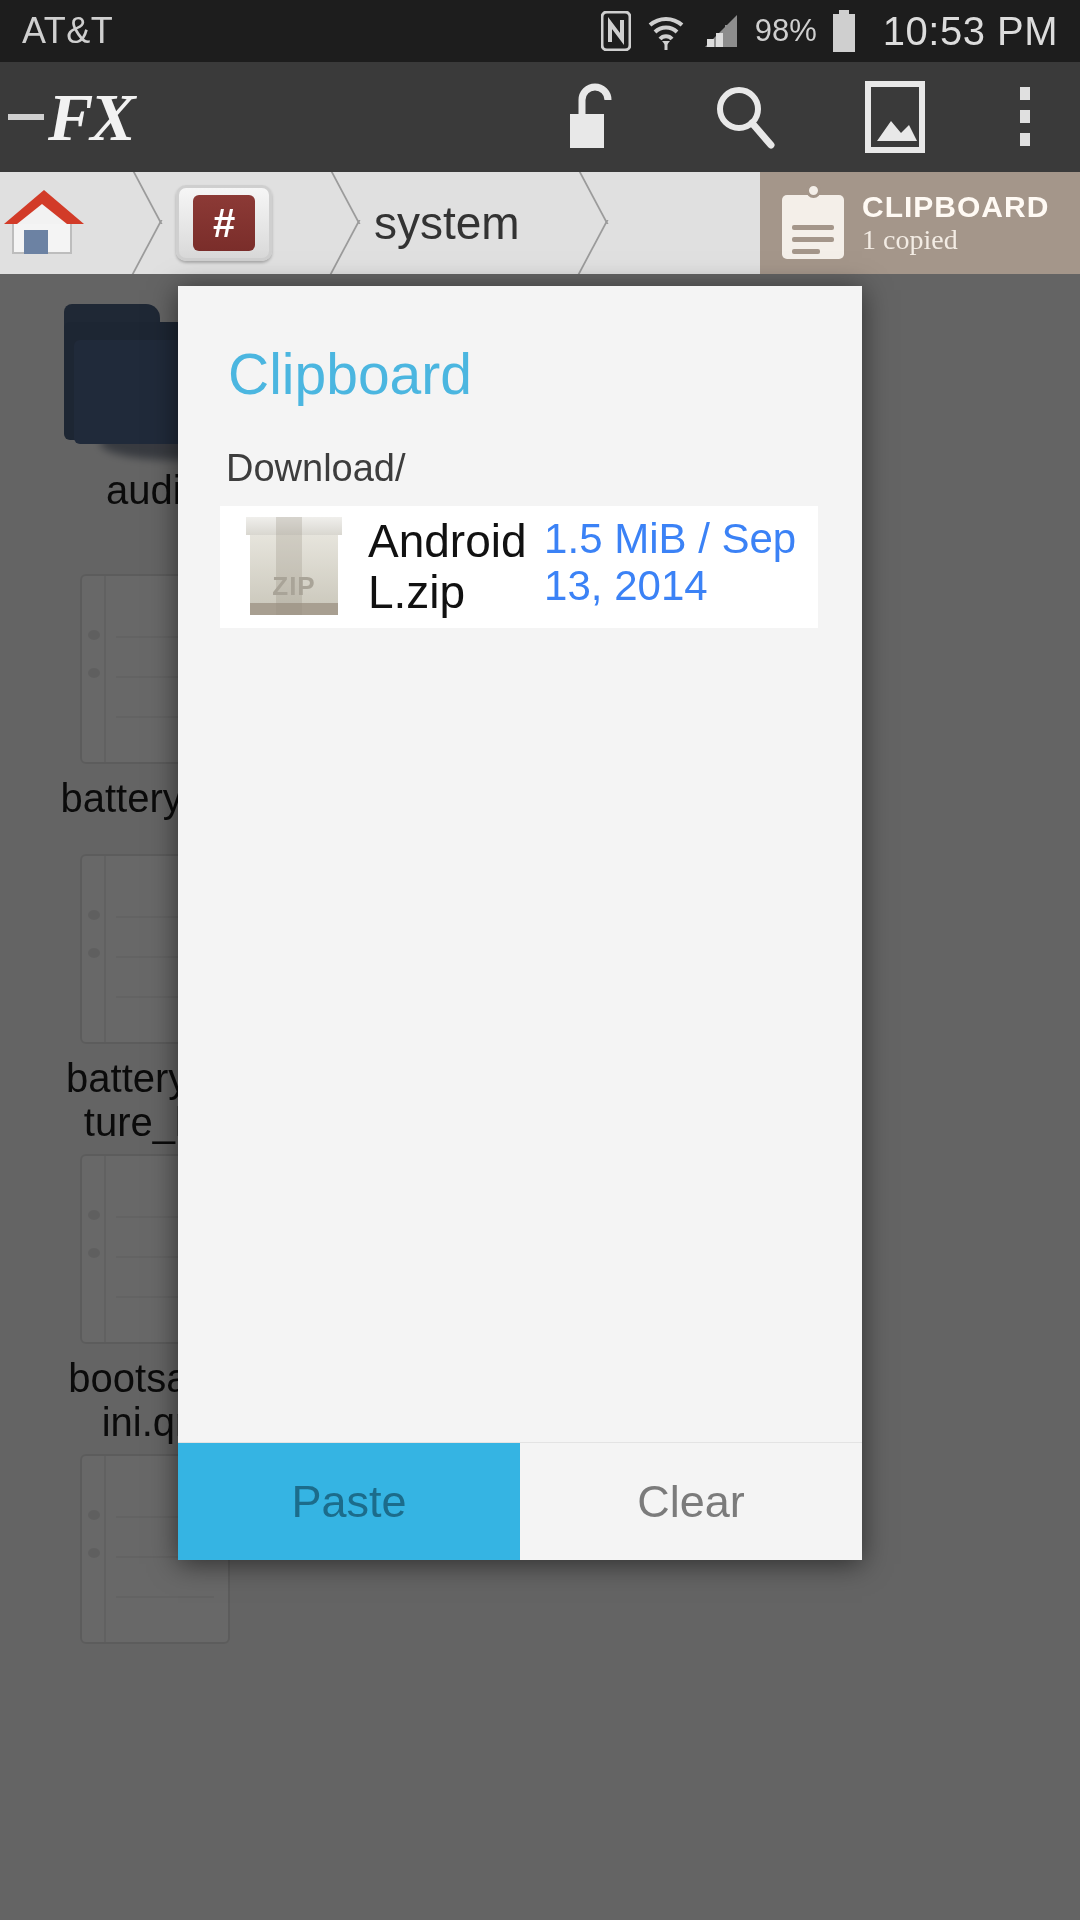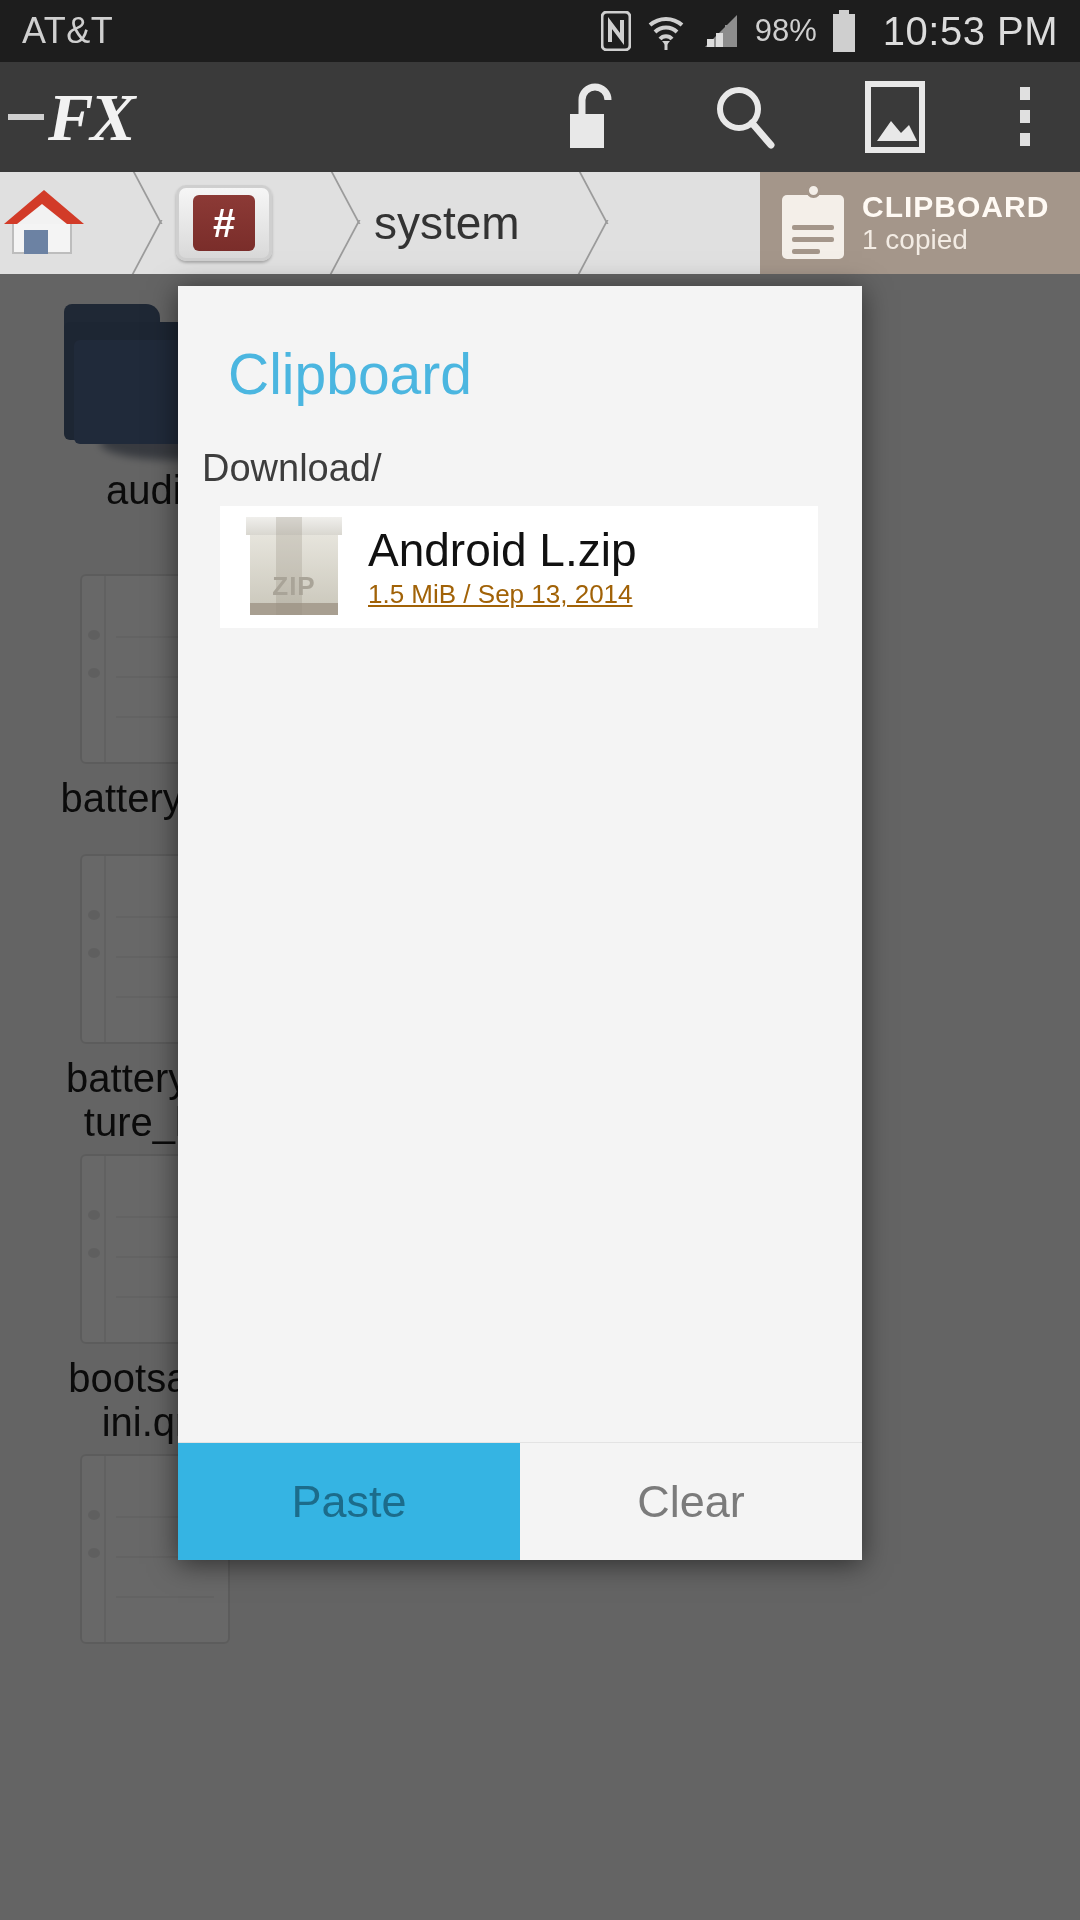--- a/index.html
+++ b/index.html
@@ -108,21 +108,21 @@
   .cb-clip-in{
     position:absolute; left:10px; top:10px; width:42px; height:16px;
     background:#f4efe9; border-radius:6px;
   }
   .cb-line{ position:absolute; left:10px; height:5px; background:#a4968a; border-radius:2px; }
   .cb-l1{ top:38px; width:42px; }
   .cb-l2{ top:50px; width:42px; }
   .cb-l3{ top:62px; width:28px; }
   .cb-txt{ display:flex; flex-direction:column; justify-content:center; }
   .cb-title{ font-size:30px; font-weight:bold; color:#fffaf4; letter-spacing:1px; line-height:1.1; }
-  .cb-sub{ font-size:28px; color:#f3ece4; line-height:1.2; }
+  .cb-sub{ font-size:28px; color:#f3ece4; line-height:1.2;font-family:Liberation Serif, serif; }
 
   
   .filegrid{
     position:absolute; left:0; top:274px; width:1080px; height:1646px;
     background:#efefef; overflow:hidden;
   }
   .fcell{
     position:absolute; width:290px; text-align:center;
   }
   .fname{ font-size:40px; color:#1c1c1c; line-height:1.1; }
@@ -166,21 +166,21 @@
   .dialog{
     position:absolute; left:178px; top:286px; width:684px; height:1274px;
     background:#f4f4f4;
     box-shadow:0 4px 26px rgba(0,0,0,.55);
     display:flex; flex-direction:column;
   }
   .dlg-title{
     font-size:57px; color:#4bb6e0; padding:55px 0 0 50px; font-weight:400;
     letter-spacing:0;
   }
-  .dlg-sub{ font-size:38px; color:#3d3d3d; padding:40px 0 16px 24px; }
+  .dlg-sub{ font-size:38px; color:#3d3d3d; padding:40px 0 16px 48px; }
   .file-card{
     margin:0 44px 0 42px; background:#ffffff; height:122px;
     display:flex; align-items:center; padding:0 0 0 26px; gap:26px;
   }
   .zip-ico{ position:relative; width:96px; height:100px; flex:none; }
   .zip-lid{
     position:absolute; left:0; top:0; width:96px; height:18px;
     background:linear-gradient(#f0efec,#d9d7d0);
   }
   .zip-body{
@@ -192,23 +192,23 @@
     background:#a89f91;
   }
   .zip-strip{
     position:absolute; left:30px; top:0; width:26px; height:98px;
     background:rgba(150,145,130,.28);
   }
   .zip-text{
     position:absolute; left:0; top:54px; width:96px; text-align:center;
     font-size:26px; color:#a9a498; letter-spacing:1px; font-weight:bold;
   }
-  .fc-txt{ display:flex; flex-direction:column; gap:4px; }
+  .fc-txt{ display:flex; flex-direction:row; gap:4px; }
   .fc-name{ font-size:46px; color:#111; line-height:1.1; }
-  .fc-meta{ font-size:26px; color:#a16207; line-height:1.1;text-decoration:underline; }
+  .fc-meta{ font-size:42px; color:#3b82f6; line-height:1.1; }
 
   .dlg-spacer{ flex:1; }
   .dlg-actions{ display:flex; height:118px; border-top:1px solid #e3e3e3; }
   .btn{
     flex:1; display:flex; align-items:center; justify-content:center;
     font-size:45px; cursor:pointer;
   }
   .btn-paste{ background:#35b4e3; color:#1c6c8b; }
   .btn-clear{ background:#f4f4f4; color:#7b7b7b; }
 

